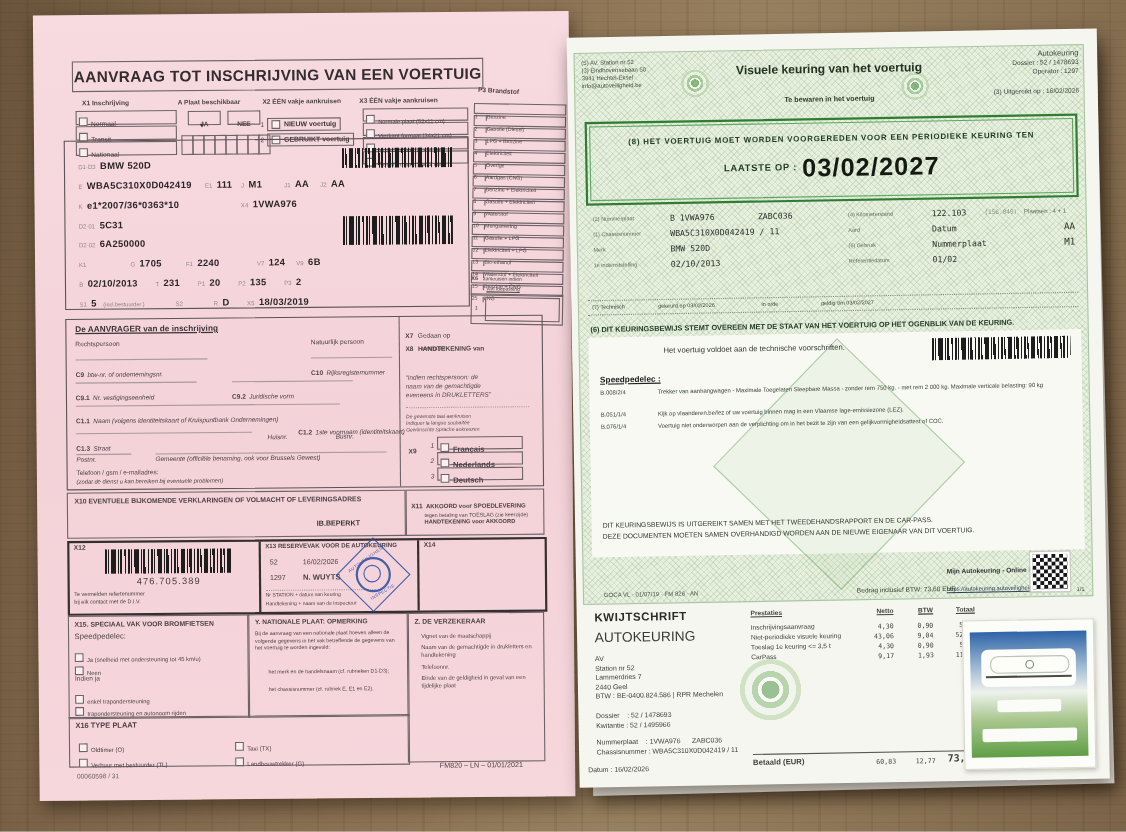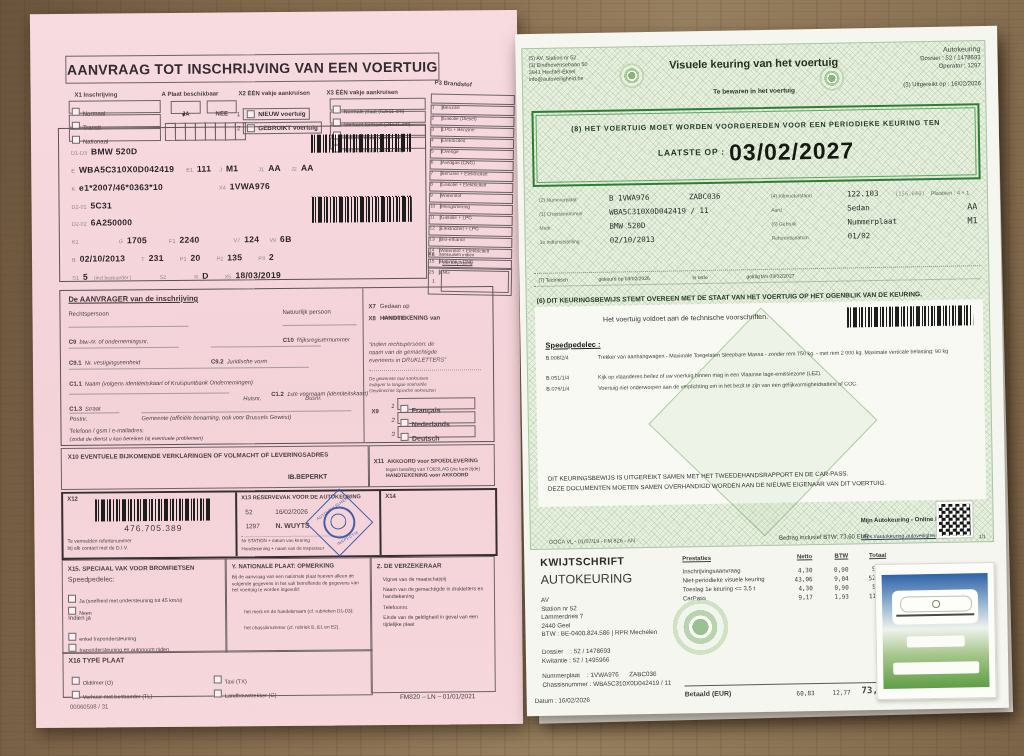--- a/index.html
+++ b/index.html
@@ -113,21 +113,21 @@
       <div style="font-size:4.5px;margin-left:14px;text-decoration:underline">van toepassing</div>
       <div class="box" style="margin-top:2px;height:26px;position:relative">
         <span style="font-size:5px;position:absolute;left:3px;top:10px">1</span>
         <span class="abs box" style="left:12px;top:2px;width:66px;height:20px;border-style:solid"></span>
       </div>
     </div>
 
     <div class="abs" style="left:27px;top:114px;width:366px;height:152px;border:1.5px solid #5c5357">
       <div class="abs" style="left:12px;top:12px"><span class="code">D1-D3</span><span class="val">BMW 520D</span></div>
       <div class="abs" style="left:12px;top:30px"><span class="code">E</span><span class="val" style="margin-right:12px">WBA5C310X0D042419</span><span class="code">E1</span><span class="val" style="margin-right:8px">111</span><span class="code">J</span><span class="val" style="margin-right:20px">M1</span><span class="code">J1</span><span class="val" style="margin-right:10px">AA</span><span class="code">J2</span><span class="val">AA</span></div>
-      <div class="abs" style="left:12px;top:48px"><span class="code">K</span><span class="val" style="margin-right:56px">e1*2007/46*0363*10</span><span class="code">X4</span><span class="val">1VWA976</span></div>
+      <div class="abs" style="left:12px;top:48px"><span class="code">K</span><span class="val" style="margin-right:56px">e1*2007/36*0363*10</span><span class="code">X4</span><span class="val">1VWA976</span></div>
       <div class="abs" style="left:12px;top:66px"><span class="code">D2-01</span><span class="val">5C31</span></div>
       <div class="abs" style="left:12px;top:83px"><span class="code">D2-02</span><span class="val">6A250000</span></div>
       <div class="abs" style="left:12px;top:101px"><span class="code" style="margin-right:40px">K1</span><span class="code">G</span><span class="val" style="margin-right:22px">1705</span><span class="code">F1</span><span class="val" style="margin-right:34px">2240</span><span class="code">V7</span><span class="val" style="margin-right:10px">124</span><span class="code">V9</span><span class="val">6B</span></div>
       <div class="abs" style="left:12px;top:119px"><span class="code">B</span><span class="val" style="margin-right:16px">02/10/2013</span><span class="code">T</span><span class="val" style="margin-right:16px">231</span><span class="code">P1</span><span class="val" style="margin-right:16px">20</span><span class="code">P2</span><span class="val" style="margin-right:16px">135</span><span class="code">P3</span><span class="val">2</span></div>
       <div class="abs" style="left:12px;top:137px"><span class="code">S1</span><span class="val" style="margin-right:6px">5</span><span style="font-size:5px;color:#8a7d83;margin-right:28px">(incl.bestuurder )</span><span class="code" style="margin-right:28px">S2</span><span class="code">R</span><span class="val" style="margin-right:16px">D</span><span class="code">X5</span><span class="val">18/03/2019</span></div>
       <div class="abs barcode" style="left:252px;top:8px;width:100px;height:18px"></div>
       <div class="abs barcode" style="left:252px;top:70px;width:100px;height:26px"></div>
     </div>
 
     <div class="abs" style="left:27px;top:276px;width:432px;height:154px;border:1.5px solid #5c5357">
@@ -291,21 +291,21 @@
         <span class="abs glabel" style="left:6px;top:2px">(2) Nummerplaat</span>
         <span class="abs gval mono" style="left:76px;top:0">B 1VWA976</span>
         <span class="abs gval mono" style="left:156px;top:0">ZABC036</span>
         <span class="abs glabel" style="left:238px;top:2px">(4) Kilometerstand</span>
         <span class="abs gval mono" style="left:314px;top:0">122.103</span>
         <span class="abs mono" style="left:362px;top:2px;font-size:5.5px;opacity:.55">(156.040)</span>
         <span class="abs glabel" style="left:398px;top:2px;font-size:5.5px">Plaatsen : 4 + 1</span>
         <span class="abs glabel" style="left:6px;top:16px">(1) Chassisnummer</span>
         <span class="abs gval mono" style="left:76px;top:14px">WBA5C310X0D042419 / 11</span>
         <span class="abs glabel" style="left:238px;top:16px">Aard</span>
-        <span class="abs gval mono" style="left:314px;top:14px">Sedan</span>
+        <span class="abs gval mono" style="left:314px;top:14px">Datum</span>
         <span class="abs gval mono" style="left:434px;top:14px;font-size:8.5px">AA</span>
         <span class="abs glabel" style="left:6px;top:30px">Merk</span>
         <span class="abs gval mono" style="left:76px;top:28px">BMW 520D</span>
         <span class="abs glabel" style="left:238px;top:30px">(6) Gebruik</span>
         <span class="abs gval mono" style="left:314px;top:28px">Nummerplaat</span>
         <span class="abs gval mono" style="left:434px;top:28px;font-size:8.5px">M1</span>
         <span class="abs glabel" style="left:6px;top:44px">1e indienststelling</span>
         <span class="abs gval mono" style="left:76px;top:42px">02/10/2013</span>
         <span class="abs glabel" style="left:238px;top:44px">Referentiedatum</span>
         <span class="abs gval mono" style="left:314px;top:42px">01/02</span>

